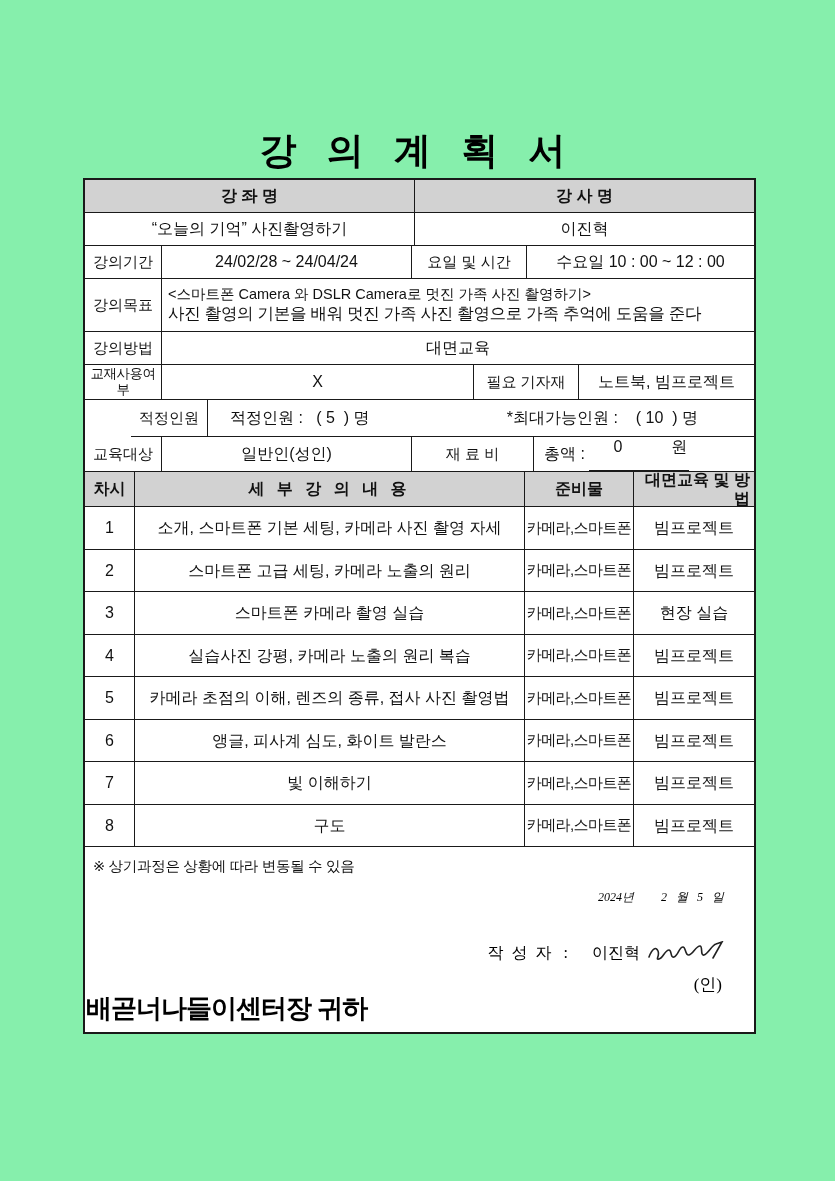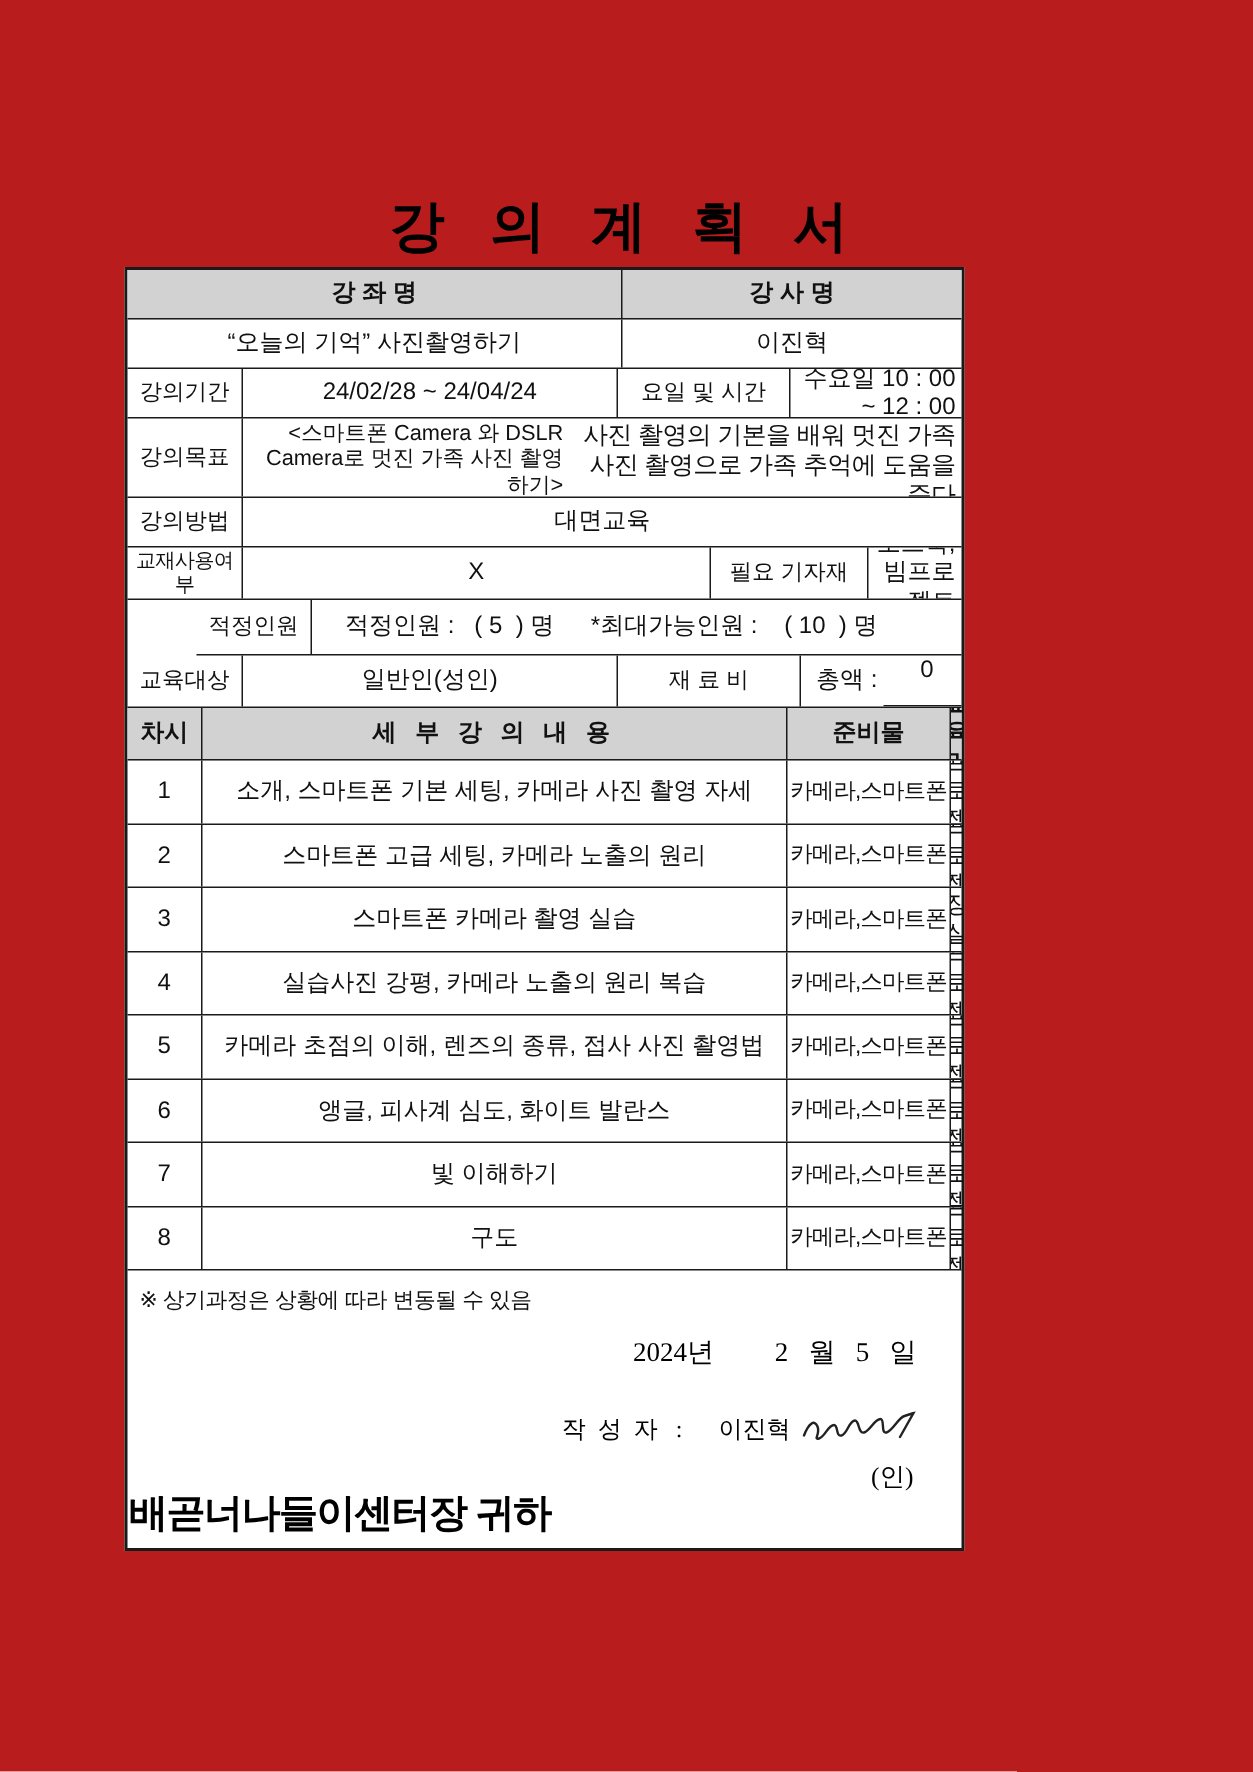--- a/index.html
+++ b/index.html
@@ -1,27 +1,27 @@
 <!DOCTYPE html>
 <html><head>
 <meta charset="utf-8">
 <style>
   * { margin:0; padding:0; box-sizing:border-box; }
   html,body { background:#fff; }
   .page {
-    position:relative; width:835px; height:1181px; background:#b91c1c;
+    position:relative; width:835px; height:1181px; background:#86efac;
     font-family:"Liberation Sans","DejaVu Sans",sans-serif; color:#111;
     overflow:hidden;
   }
   .title {
     position:absolute; top:126px; left:0; width:100%;
     text-align:center; font-size:37px; font-weight:bold; letter-spacing:10px; color:#000;
   }
   .tbl {
-    position:absolute; left:83px; top:178px; width:560px;
+    position:absolute; left:83px; top:178px; width:673px;
     border:2px solid #1a1a1a; background:#fff;
   }
   .row { display:flex; border-bottom:1.5px solid #1a1a1a; align-items:stretch; }
   .row:last-child { border-bottom:none; }
   .cell {
     border-right:1.5px solid #1a1a1a;
     display:flex; align-items:center; justify-content:center;
     text-align:center; font-size:16px; line-height:1.2; padding:2px 4px;
     overflow:hidden;
   }
@@ -29,33 +29,33 @@
   .gray  { background:#d2d2d2; }
   .bold  { font-weight:bold; }
   .h33 { height:33px; } .h35 { height:35px; }
   .h37 { height:37px;margin-left:46px; } .h53 { height:53px; } .h42 { height:42.5px; }
   .w77  { flex:0 0 77px; }  .w250 { flex:0 0 250px; } .w115 { flex:0 0 115px; }
   .w312 { flex:0 0 312px; } .w105 { flex:0 0 105px; } .w122 { flex:0 0 122px; }
   .w330 { flex:0 0 330px; } .w50  { flex:0 0 50px; }  .w390 { flex:0 0 390px; }
   .w109 { flex:0 0 109px; }
   .label { font-size:15px; }
   .label-sm { font-size:13.5px; letter-spacing:-0.5px; }
-  .goal-cell { flex-direction:row; align-items:flex-start; justify-content:center; text-align:left; padding-left:6px; }
+  .goal-cell { flex-direction:column; align-items:flex-start; justify-content:center; text-align:left; padding-left:6px; }
   .goal-l1 { font-size:14.5px; }
   .goal-l2 { font-size:16.5px; letter-spacing:-0.3px; }
   .cap-cell { justify-content:flex-start; text-align:left; padding-left:22px; white-space:pre; }
   .cap-max { margin-left:auto; margin-right:52px; white-space:pre; }
   .total-cell { justify-content:flex-start; padding-left:10px; white-space:pre; }
   .uline { border-bottom:1.5px solid #1a1a1a; white-space:pre; padding:0 2px 13px 2px; }
   .mat-col { font-size:15px; letter-spacing:-0.6px; padding:8px 1px; }
   .sch-head-content { letter-spacing:4px; }
   .footer-cell { position:relative; height:185px; }
   .note { position:absolute; top:10px; left:8px; font-size:14.5px; letter-spacing:-0.3px; }
   .serifline { font-family:"Liberation Serif","DejaVu Serif",serif; color:#000; white-space:pre; }
-  .dateline { position:absolute; top:42px; right:30px; font-size:18px; }
+  .dateline { position:absolute; top:42px; right:30px; font-size:12px;font-style:italic; }
   .writerline { position:absolute; top:94px; right:30px; font-size:16px; display:flex; align-items:center; }
   .sig { margin-left:6px; }
   .sealline { position:absolute; top:126px; right:32px; font-size:17px; }
   .recipient { position:absolute; bottom:6px; left:1px; font-size:26px; font-weight:bold; letter-spacing:-1px; color:#000; }
 </style>
 </head>
 <body>
 
 <div class="page">
 

